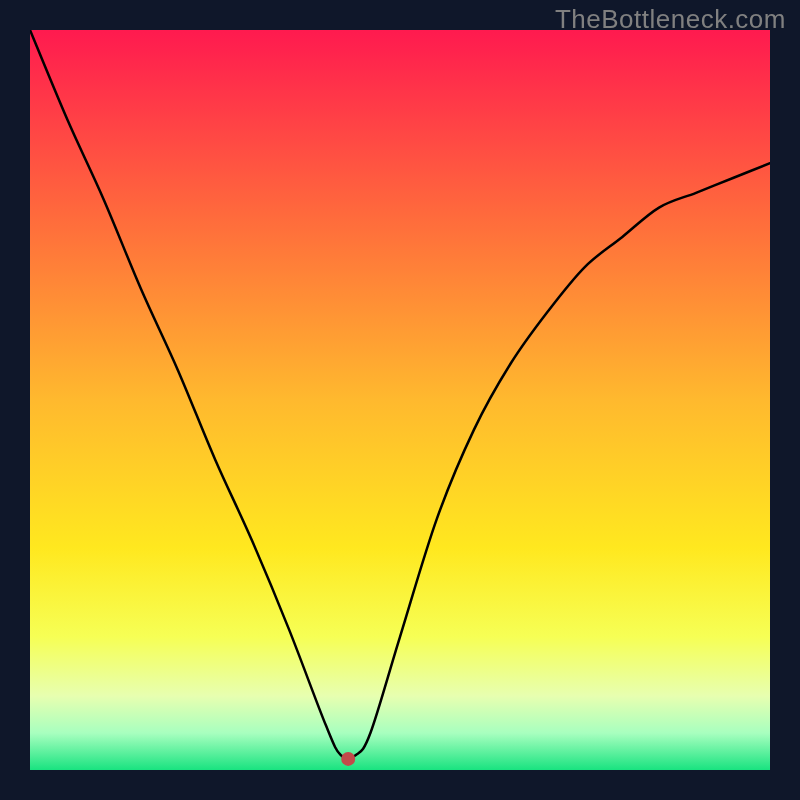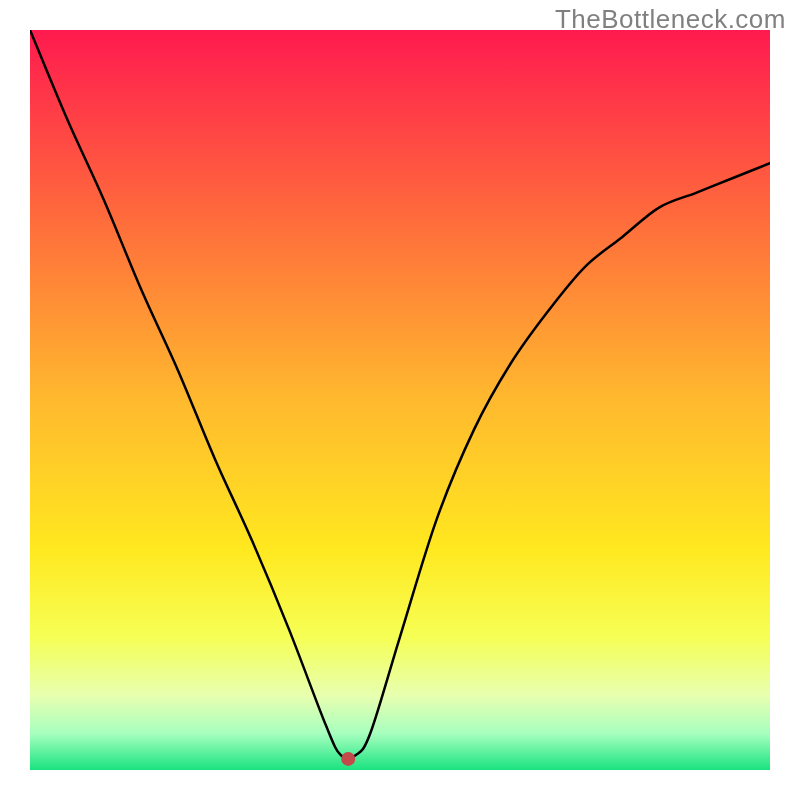--- a/index.html
+++ b/index.html
@@ -8,21 +8,21 @@
     width: 800px;
     height: 800px;
     background: #000;
     font-family: Arial, Helvetica, sans-serif;
     overflow: hidden;
   }
   .outer {
     position: relative;
     width: 800px;
     height: 800px;
-    background: #ffffff;
+    background: #0f172a;
   }
   .watermark {
     position: absolute;
     top: 4px;
     right: 14px;
     color: #808080;
     font-size: 26px;
     letter-spacing: 0.5px;
     z-index: 5;
   }

